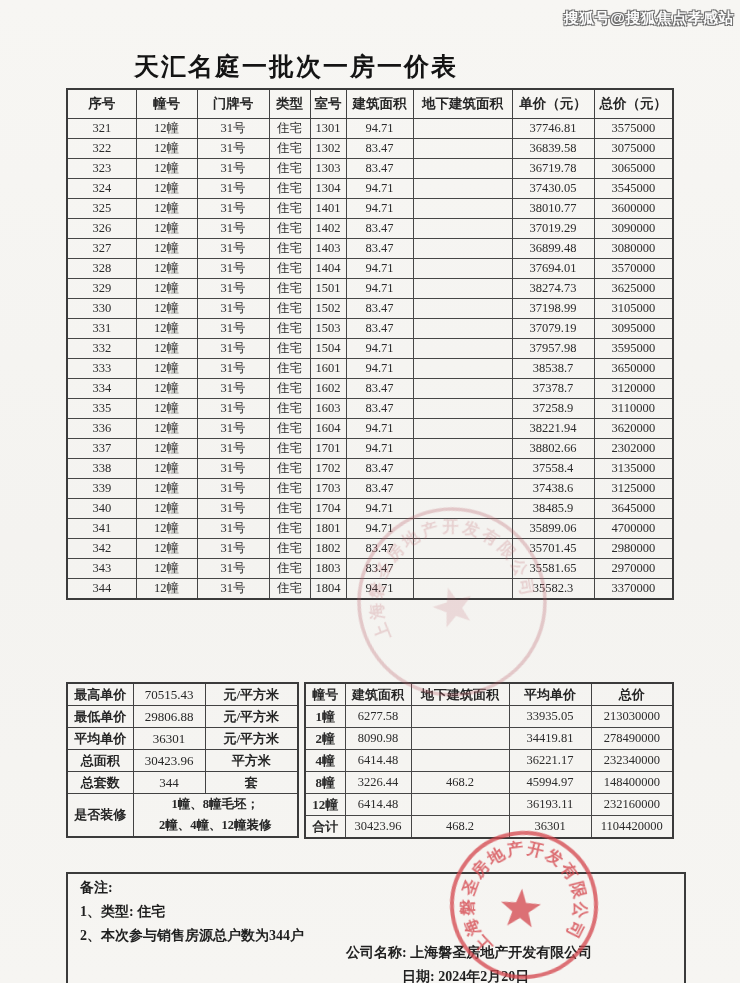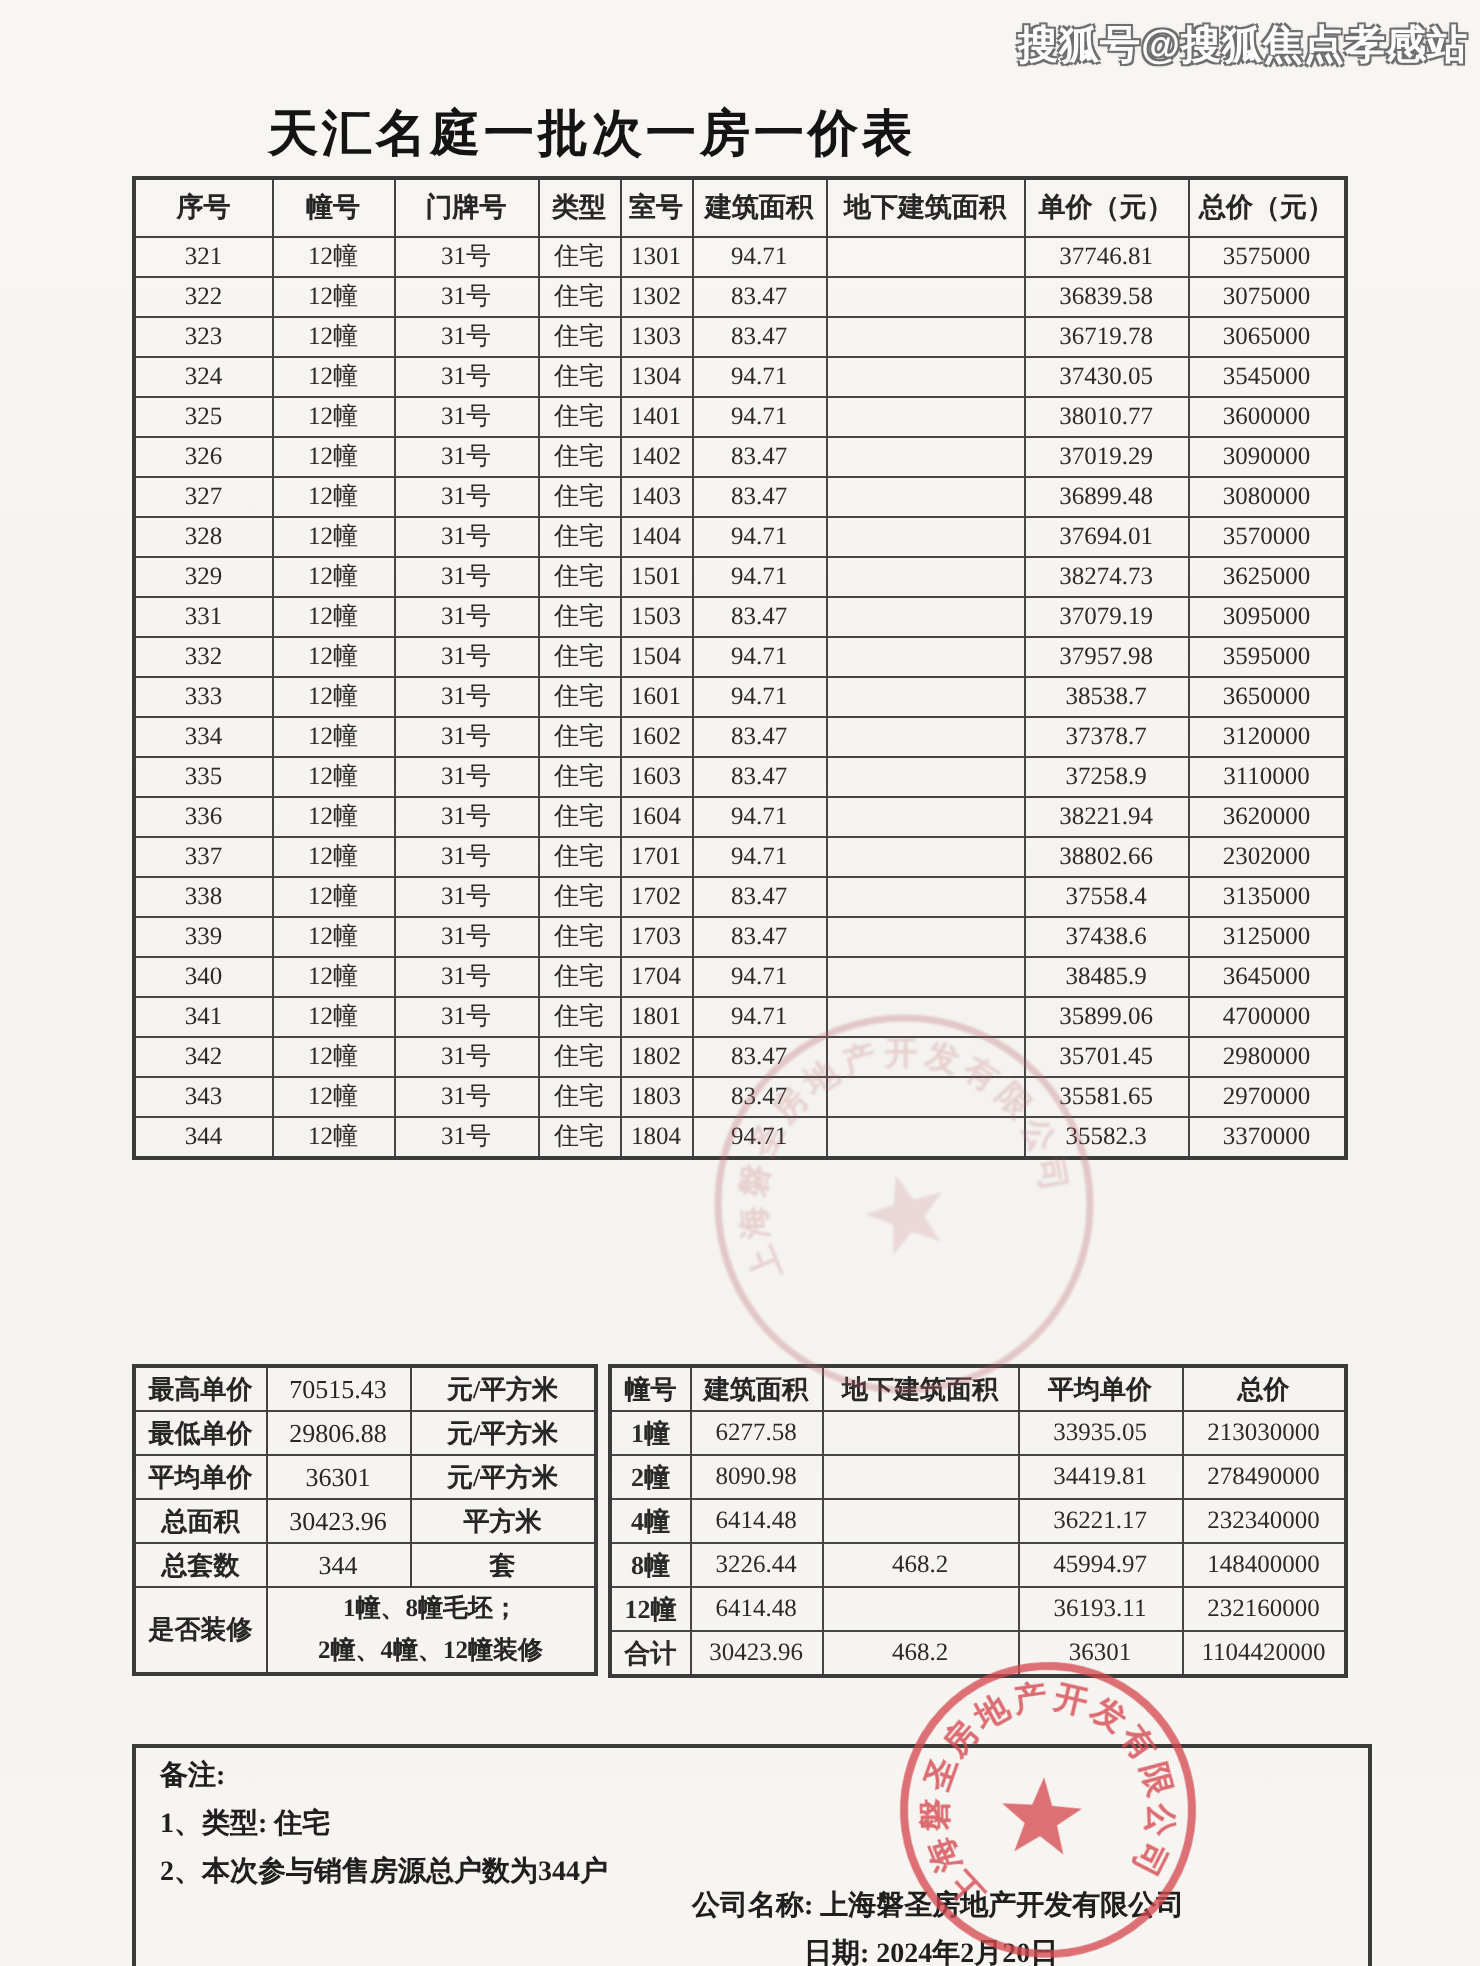--- a/index.html
+++ b/index.html
@@ -3,21 +3,21 @@
 <meta charset="utf-8">
 <style>
   html,body{margin:0;padding:0;}
   .page{
     position:relative; width:740px; height:983px; overflow:hidden;
     background:linear-gradient(180deg,#f7f6f3 0%,#f4f3f0 55%,#f6f5f2 100%);
     font-family:"Liberation Serif","DejaVu Serif",serif; color:#1f1f1f;
   }
   .watermark{
     position:absolute; top:9px; right:6px; font-family:"Liberation Sans","DejaVu Sans",sans-serif;
-    font-size:20px; font-weight:700; letter-spacing:.5px; color:#fdfdfd;
+    font-size:15px; font-weight:700; letter-spacing:.5px; color:#fdfdfd;
     text-shadow:-1px -1px 0 #6e6e6e, 1px -1px 0 #6e6e6e, -1px 1px 0 #6e6e6e, 1px 1px 0 #6e6e6e, 0 0 2px #9a9a9a;
   }
   .doc-title{
     position:absolute; top:50px; left:0; width:592px; text-align:center;
     font-size:25px; font-weight:700; letter-spacing:2px; color:#141414;
   }
   table{border-collapse:collapse; table-layout:fixed;}
   td,th{overflow:hidden; white-space:nowrap;}
 
   .main-table{position:absolute; left:66px; top:88px; width:606px; border:2px solid #3b3b3b;}
@@ -199,20 +199,31 @@
           <td>12幢</td>
           <td>31号</td>
           <td>住宅</td>
           <td>1501</td>
           <td>94.71</td>
           <td></td>
           <td>38274.73</td>
           <td>3625000</td>
         </tr>
         <tr>
+          <td>330</td>
+          <td>12幢</td>
+          <td>31号</td>
+          <td>住宅</td>
+          <td>1502</td>
+          <td>83.47</td>
+          <td></td>
+          <td>37198.99</td>
+          <td>3105000</td>
+        </tr>
+        <tr>
           <td>331</td>
           <td>12幢</td>
           <td>31号</td>
           <td>住宅</td>
           <td>1503</td>
           <td>83.47</td>
           <td></td>
           <td>37079.19</td>
           <td>3095000</td>
         </tr>

